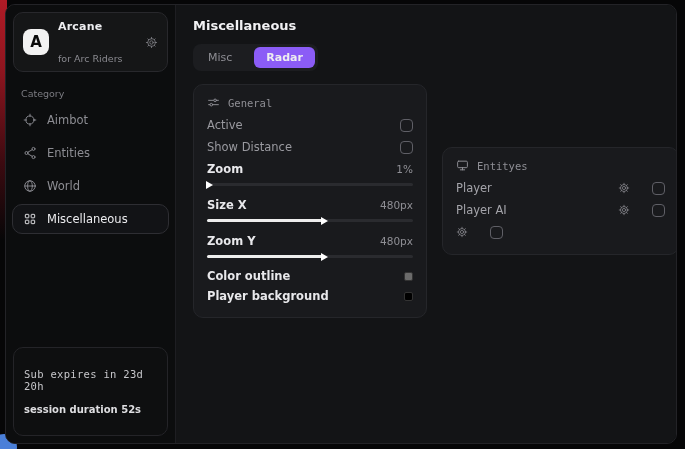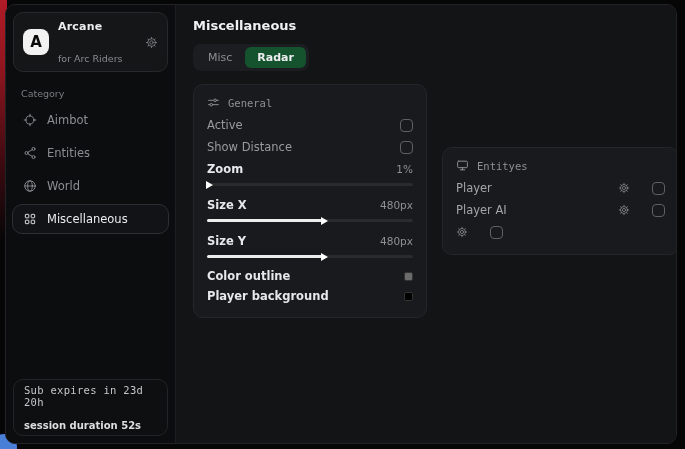--- a/index.html
+++ b/index.html
@@ -35,32 +35,32 @@
   .logo-sub { font-size:9.5px; color:#8a8a90; margin-top:20px; }
   .logo-gear { margin-left:auto; color:#7c7c82; display:flex; }
   .category-label { font-size:9.5px; color:#7b7b81; margin:9px 15px 3px; }
   .nav { display:flex; flex-direction:column; padding:3px 6px; gap:3px; }
   .nav-item { display:flex; align-items:center; gap:10px; padding:7px 10px;
     color:#8d8d93; font-size:11.5px; border:1px solid transparent; border-radius:10px;
     cursor:pointer; }
   .nav-item.active { color:#ececef; border-color:#2e2e33; background:#121316; }
   .icon { display:inline-flex; flex:0 0 auto; }
   .flex1 { flex:1; }
-  .sub-card { margin:7px; padding:4px 10px; border:1px solid #242428; border-radius:10px;
+  .sub-card { margin:7px; padding:20px 10px; border:1px solid #242428; border-radius:10px;
     background:#0e0f10; }
   .sub-expires { font-size:10.5px; color:#c7c7cb; letter-spacing:.3px; }
   .sub-session { font-size:10px; color:#dedee1; font-weight:bold; margin-top:12px; }
 
   
   .main { flex:1; background:#131416; padding:13px 17px; position:relative; }
   .page-title { font-size:13px; font-weight:bold; color:#f1f1f3; }
   .tabs { display:inline-flex; background:#1c1d20; border-radius:8px; padding:3px;
-    margin-top:11px; gap:1px; }
+    margin-top:11px; gap:10px; }
   .tab { padding:4px 12px; font-size:11px; color:#8d8d93; border-radius:6px; cursor:pointer; }
-  .tab.active { background:#14532d; color:#ededf0; font-weight:bold; }
+  .tab.active { background:#8b5cf6; color:#ededf0; font-weight:bold; }
 
   .panels { display:flex; gap:15px; margin-top:13px; align-items:center; }
   .card { background:#191a1d; border:1px solid #25262a; border-radius:10px;
     padding:9px 13px 11px; }
   .card.general { width:234px; }
   .card.entities { width:237px; }
   .card-header { display:flex; align-items:center; gap:8px; color:#8f8f95;
     font-size:10.5px; margin:2px 0 5px; }
 
   .row { display:flex; align-items:center; justify-content:space-between; min-height:22px; }
@@ -236,21 +236,21 @@
           <span class="label-bright">Size X</span>
           <span class="value">480px</span>
         </div>
         <div class="slider">
           <div class="fill" style="width: 57%;">
             <span class="thumb"></span>
           </div>
         </div>
 
         <div class="row">
-          <span class="label-bright">Size Y</span>
+          <span class="label-bright">Zoom Y</span>
           <span class="value">480px</span>
         </div>
         <div class="slider">
           <div class="fill" style="width: 57%;">
             <span class="thumb"></span>
           </div>
         </div>
 
         <div class="row" style="min-height:20px">
           <span class="label-bright">Color outline</span>

